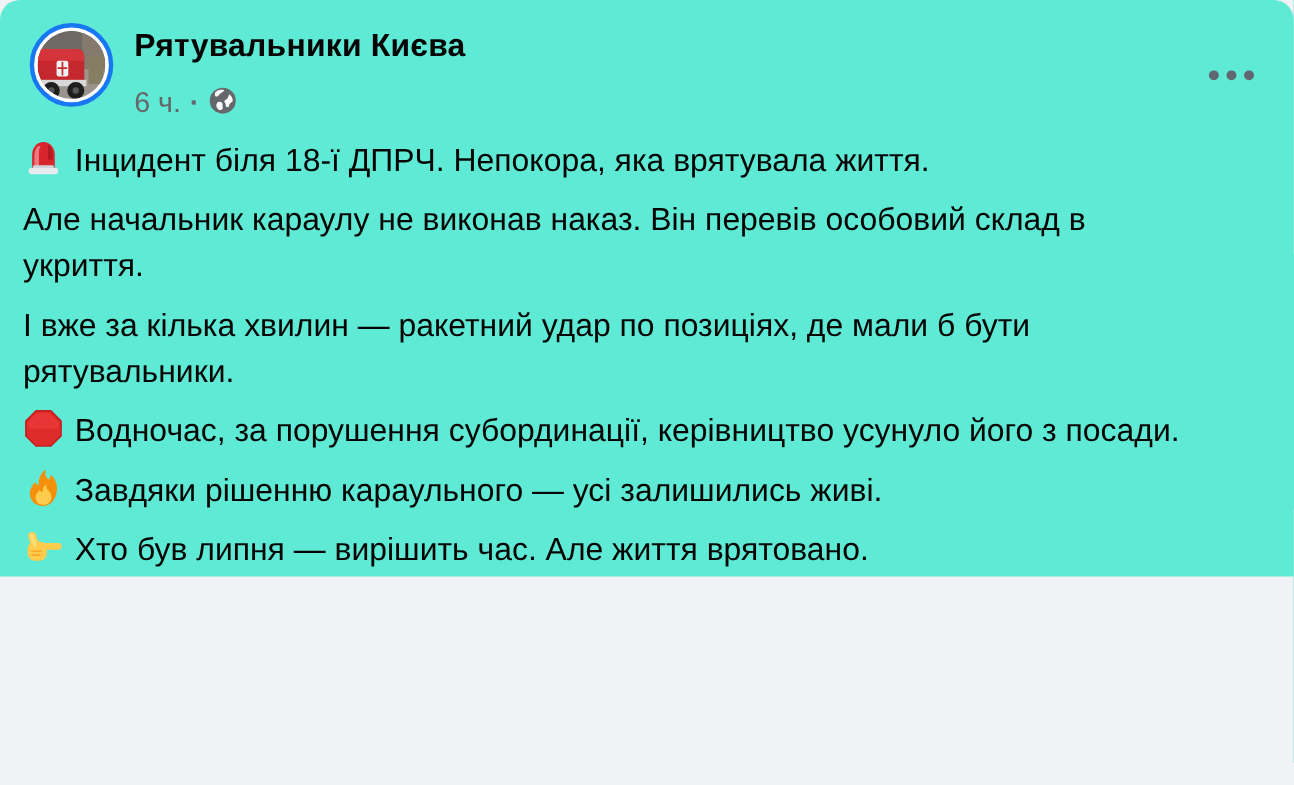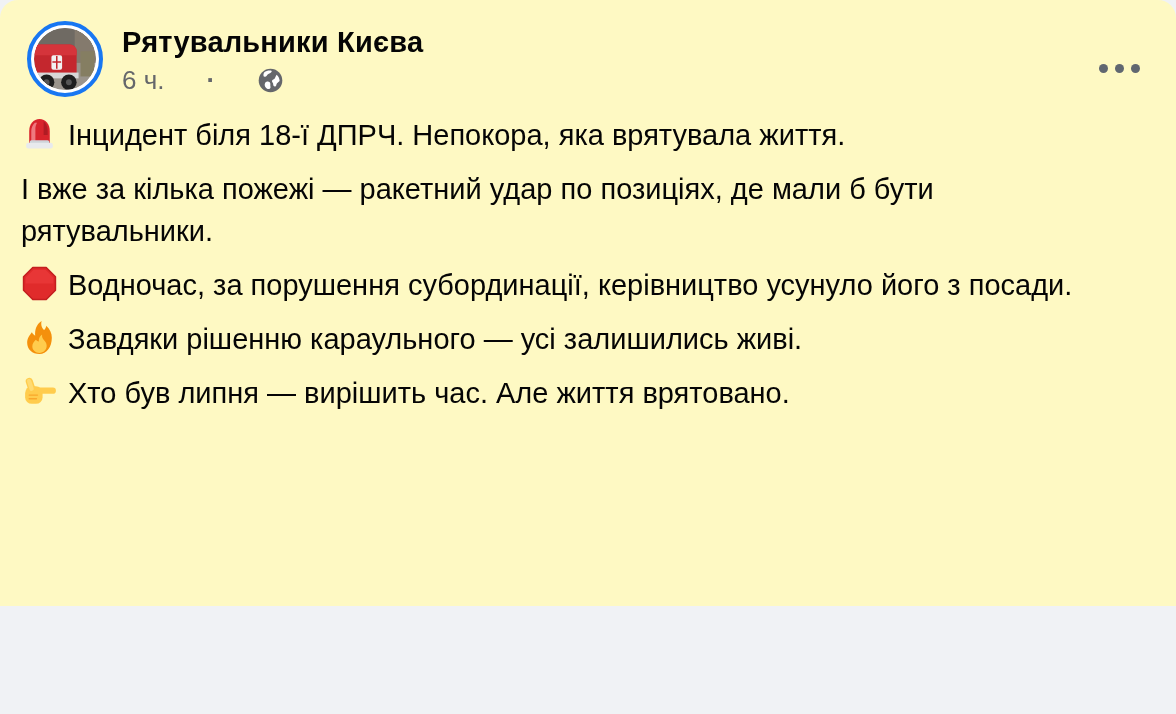--- a/index.html
+++ b/index.html
@@ -5,22 +5,22 @@
   * { box-sizing: border-box; }
   html, body { margin: 0; padding: 0; }
   body {
     width: 1176px; height: 714px;
     background: #f0f2f5;
     font-family: "Liberation Sans", "DejaVu Sans", sans-serif;
     overflow: hidden;
   }
   .post-card {
     position: absolute; left: 0; top: 0;
-    width: 1176px; height: 606px;
-    background: #fef9c3;
+    width: 1176px; height: 524px;
+    background: #5eead4;
     border-radius: 18px 18px 0 0;
   }
   
   .post-header {
     display: flex;
     align-items: flex-start;
     padding: 21px 24px 0 27px;
   }
   .avatar-ring {
     width: 76px; height: 76px;
@@ -42,26 +42,25 @@
   .page-name {
     font-size: 29px;
     font-weight: 700;
     color: #050505;
     letter-spacing: .2px;
     line-height: 36px;
     cursor: pointer;
   }
   .meta-row {
     display: flex;
-    align-items: center;
-    margin-top: 5px;
+    align-items: flex-start;
+    margin-top: 18px;
     color: #65676b;
     font-size: 26px;
     line-height: 30px;
-    gap: 34px;
   }
   .meta-sep { margin: 0 8px; font-weight: 700; }
   .globe-icon { width: 27px; height: 27px; display: inline-block; }
   .globe-icon svg { display: block; width: 100%; height: 100%; }
   .more-btn {
     margin-left: auto;
     margin-top: 20px;
     width: 66px; height: 54px;
     display: flex;
     align-items: center;
@@ -150,21 +149,23 @@
   </div>
 
   <div class="post-body">
       <p class="post-paragraph"><span class="emoji" aria-label="🚨"><svg viewBox="0 0 36 36" aria-hidden="true">
             <path d="M18 4c-6 0-10 5-10 11.5V28h20V15.5C28 9 24 4 18 4z" fill="#d8242c"></path>
             <path d="M13.5 7.5C11.3 9.5 10 12.4 10 15.5V26h4V13.5c0-2.2.5-4.3 1.6-6z" fill="#f2888d" opacity="0.85"></path>
             <path d="M22 6.2c2.4 2.1 4 5.3 4 9.3v4h-4z" fill="#a01820" opacity="0.7"></path>
             <rect x="8.5" y="24.5" width="19" height="4" rx="1.6" fill="#cfd4da"></rect>
             <rect x="5" y="27" width="26" height="5.5" rx="2.2" fill="#e8eaed"></rect>
           </svg></span><span class="para-text">Інцидент біля 18-ї ДПРЧ. Непокора, яка врятувала життя.</span></p>
-      <p class="post-paragraph"><span class="para-text">І вже за кілька пожежі — ракетний удар по позиціях, де мали б бути
+      <p class="post-paragraph"><span class="para-text">Але начальник караулу не виконав наказ. Він перевів особовий склад в
+укриття.</span></p>
+      <p class="post-paragraph"><span class="para-text">І вже за кілька хвилин — ракетний удар по позиціях, де мали б бути
 рятувальники.</span></p>
       <p class="post-paragraph"><span class="emoji" aria-label="🛑"><svg viewBox="0 0 36 36" aria-hidden="true">
             <polygon points="11.5,2.5 24.5,2.5 33.5,11.5 33.5,24.5 24.5,33.5 11.5,33.5 2.5,24.5 2.5,11.5" fill="#e02b2b" stroke="#c41f1f" stroke-width="1.5" stroke-linejoin="round"></polygon>
             <polygon points="12.3,4.5 23.7,4.5 31.5,12.3 31.5,18 4.5,18 4.5,12.3" fill="#ef4040" opacity="0.55"></polygon>
           </svg></span><span class="para-text">Водночас, за порушення субординації, керівництво усунуло його з посади.</span></p>
       <p class="post-paragraph"><span class="emoji" aria-label="🔥"><svg viewBox="0 0 36 36" aria-hidden="true">
             <path fill="#f4900c" d="M18 34c-7.2 0-12-4.7-12-11 0-4.5 2.6-7.4 4.6-10.1.9 1.6 1.9 2.7 3.2 3.3C13.4 11.5 14.5 5.5 20 2c-1 4.5.6 6.8 2.4 8.8 1.3-1.3 2-2.8 2.2-4.3C28.3 9.7 30 14 30 18.2 30 27.2 25 34 18 34z"></path>
             <path fill="#ffcc4d" d="M18 33c-4 0-7-2.6-7-6.5 0-3 2-4.7 3.4-6.3.8 1 1.8 1.6 3 1.8-.4-2.4.6-5.5 3.1-7-.3 2.5.6 4 1.8 5.4 1.3 1.5 2.7 3 2.7 5.7 0 4-3 6.9-7 6.9z"></path>
           </svg></span><span class="para-text">Завдяки рішенню караульного — усі залишились живі.</span></p>
       <p class="post-paragraph"><span class="emoji" aria-label="👉"><svg viewBox="0 0 36 36" aria-hidden="true">

